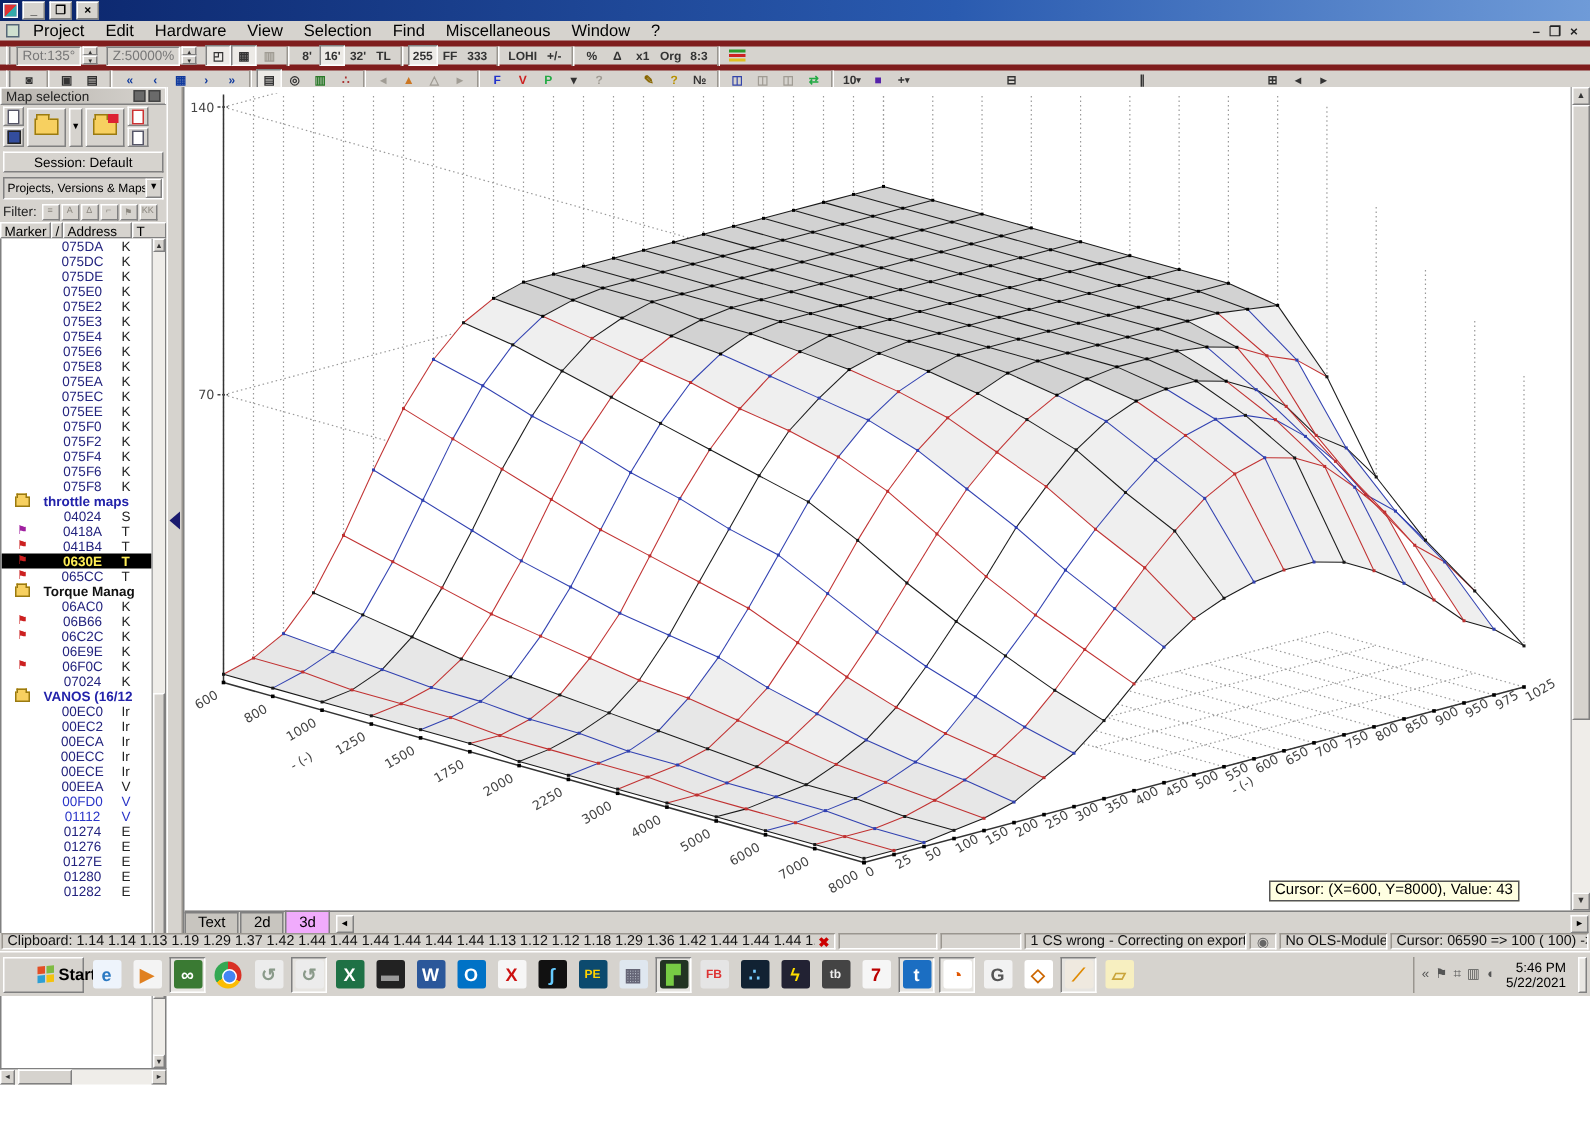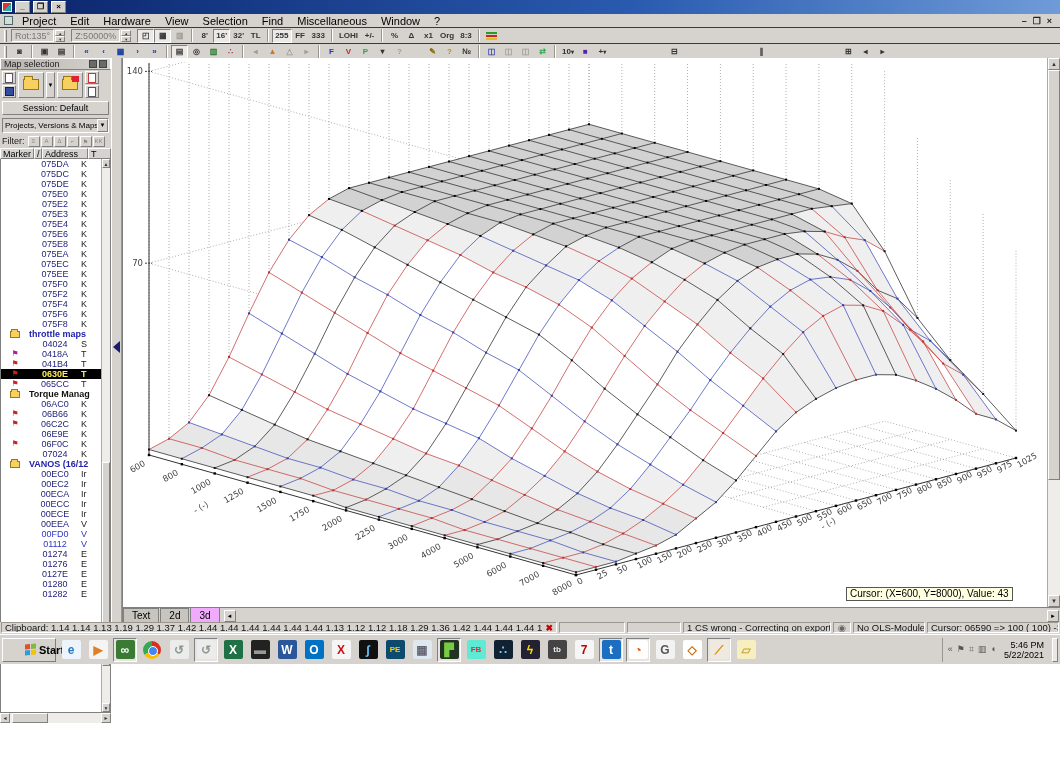--- a/index.html
+++ b/index.html
@@ -10,21 +10,21 @@
   .app{position:absolute;left:0;top:0;width:1060px;height:634px;background:#d6d3ce}
   .titlebar{height:14px;background:linear-gradient(90deg,#0a246a,#2a5bb0 60%,#6f9bd8);display:flex;align-items:center;padding:0 2px;gap:3px}
   .title-ic{width:10px;height:10px;background:linear-gradient(135deg,#d33 50%,#3aa 50%);border:1px solid #fff}
   .title-text{color:#fff;font-size:10px;font-weight:bold;flex:1;white-space:nowrap}
   .cap-btn{width:15px;height:12px;background:#d6d3ce;border:1px solid;border-color:#fff #808080 #808080 #fff;
            font-size:8px;line-height:9px;text-align:center;font-weight:bold;color:#000}
   .menubar{height:13px;display:flex;align-items:center;font-size:11px;padding-left:2px;background:#d6d3ce}
   .menu-item{padding:0 7px;white-space:nowrap}
   .mdi-doc-ic{width:9px;height:9px;background:#cfe0cf;border:1px solid #567;margin:0 2px}
   .mdi-ctrls{margin-left:auto;display:flex;gap:6px;padding-right:8px;font-size:9px;font-weight:bold;color:#222}
-  .toolbar{height:16px;display:flex;align-items:center;background:#d6d3ce;border-top:1px solid #7f1d1d;padding-left:4px}
+  .toolbar{height:16px;display:flex;align-items:center;background:#d6d3ce;border-top:4px solid #7f1d1d;padding-left:4px}
   .grip{width:3px;height:12px;border-left:1px solid #fff;border-right:1px solid #808080;margin-right:4px}
   .tbtn{height:14px;min-width:17px;padding:0 2px;display:flex;align-items:center;justify-content:center;
         font-size:8px;font-weight:bold;color:#333;border:1px solid transparent;white-space:nowrap}
   .tbtn.pressed{border-color:#808080 #fff #fff #808080;background:#eceae6}
   .tbtn.disabled{color:#a09c94}
   .tsep{width:2px;height:13px;border-left:1px solid #9a968f;border-right:1px solid #fff;margin:0 3px}
   .spinbox{display:flex;align-items:center;margin-right:6px}
   .spin-field{height:13px;border:1px solid;border-color:#808080 #fff #fff #808080;background:#d6d3ce;
               font-size:9px;color:#777;padding:0 3px;display:flex;align-items:center}
   .spin-arrows{display:flex;flex-direction:column;margin-left:1px}
@@ -2036,21 +2036,21 @@
         <span class="task-ic">
           <span class="tile" style="background: #0c4a6e; color: rgb(255, 210, 0); font-size: 8px;">PE</span>
         </span>
         <span class="task-ic">
           <span class="tile" style="background: rgb(223, 231, 239); color: rgb(102, 102, 119); font-size: 12px;">▦</span>
         </span>
         <span class="task-ic pressed">
           <span class="tile" style="background: rgb(34, 51, 34); color: rgb(119, 204, 68); font-size: 12px;">▛</span>
         </span>
         <span class="task-ic">
-          <span class="tile" style="background: #5eead4; color: rgb(221, 51, 51); font-size: 8px;">FB</span>
+          <span class="tile" style="background: #e5e5e5; color: rgb(221, 51, 51); font-size: 8px;">FB</span>
         </span>
         <span class="task-ic">
           <span class="tile" style="background: rgb(17, 34, 51); color: rgb(119, 204, 255); font-size: 12px;">∴</span>
         </span>
         <span class="task-ic">
           <span class="tile" style="background: rgb(34, 34, 51); color: rgb(255, 221, 0); font-size: 12px;">ϟ</span>
         </span>
         <span class="task-ic">
           <span class="tile" style="background: rgb(68, 68, 68); color: rgb(238, 238, 238); font-size: 8px;">tb</span>
         </span>

